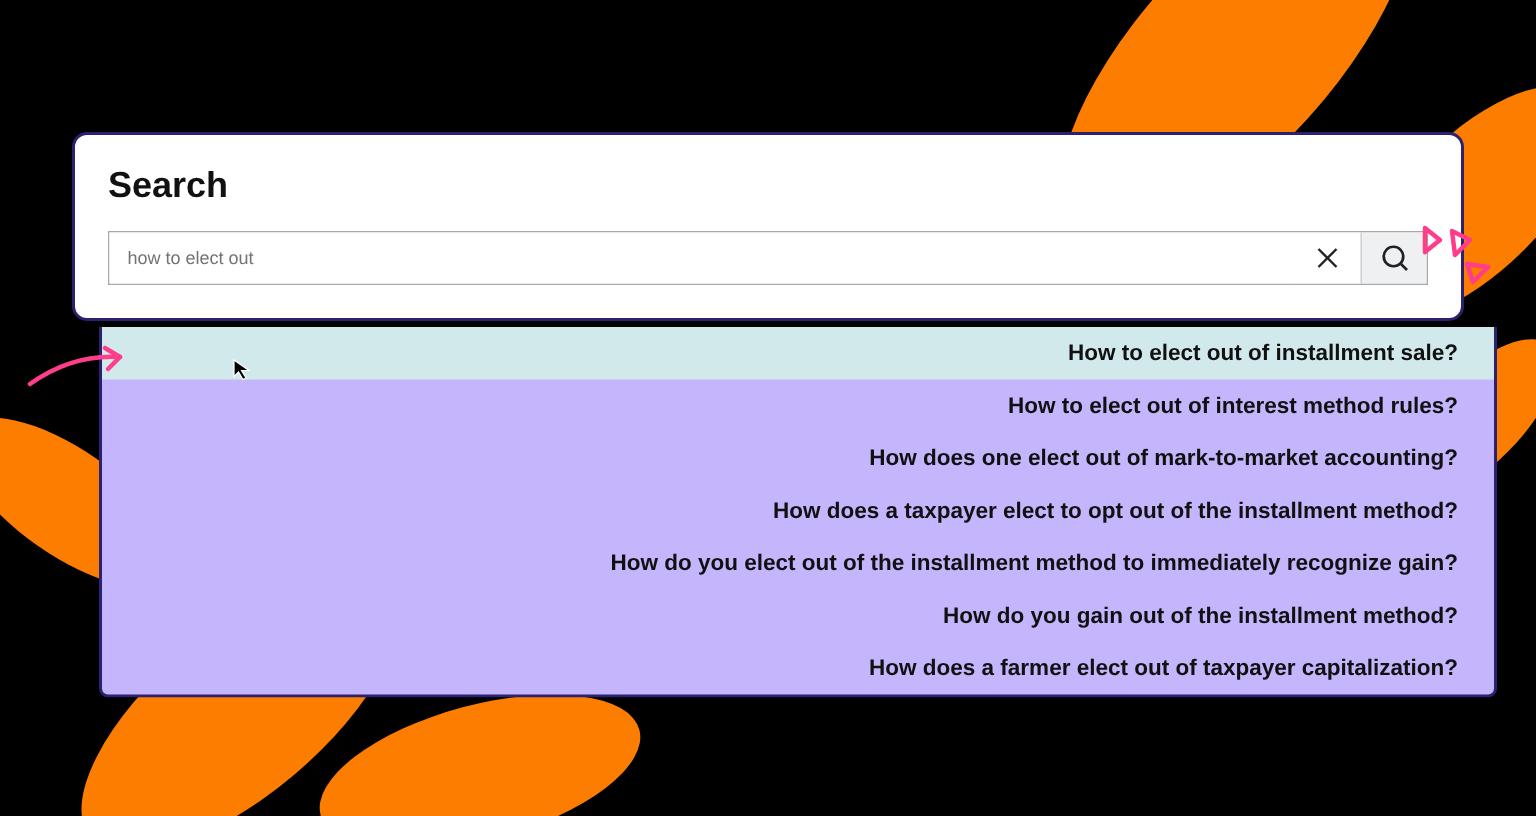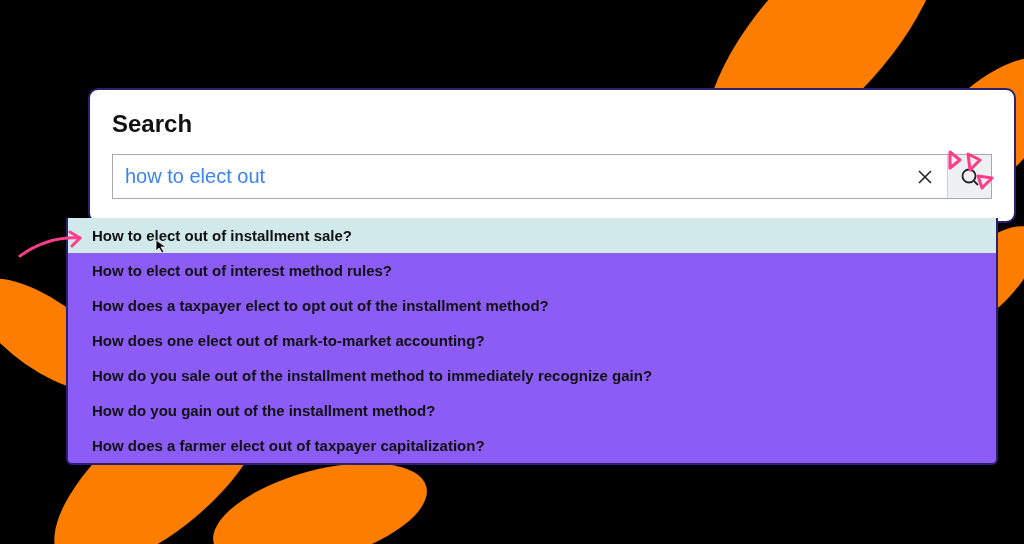--- a/index.html
+++ b/index.html
@@ -25,65 +25,65 @@
 
   .panel {
     position: absolute;
     top: 88px;
     left: 48px;
     width: 928px;
     background: #fff;
     border: 2px solid #2b2170;
     border-radius: 10px;
     padding: 20px 22px 22px 22px;
-    margin-left: 40px;
   }
   .panel-title {
     font-size: 24px;
     font-weight: 700;
     color: #111;
     margin-bottom: 16px;
   }
   .search-row {
     display: flex;
     width: 100%;
     border: 1px solid #a9a9a9;
   }
   .search-input {
     flex: 1;
     border: none;
     outline: none;
     padding: 10px 12px;
-    font-size: 20px;
-    color: #3b82f6;
+    font-size: 12px;
+    color: #737373;
     background: #fff;
   }
   .icon-btn {
     width: 44px;
     display: flex;
     align-items: center;
     justify-content: center;
     background: #fff;
     border: none;
     cursor: pointer;
   }
   .icon-btn.search { background: #eef0f1; border-left: 1px solid #d0d0d0; }
   .icon-btn svg { display: block; }
 
   .dropdown {
     position: absolute;
     top: 218px;
     left: 66px;
     width: 932px;
-    background: #8b5cf6;
+    background: #c4b5fd;
     border: 2px solid #2b2170;
     border-top: none;
     border-bottom-left-radius: 6px;
     border-bottom-right-radius: 6px;
     overflow: hidden;
+    text-align: right;
   }
   .suggestion {
     padding: 9px 24px;
     font-size: 15px;
     font-weight: 700;
     color: #111;
     cursor: pointer;
     white-space: nowrap;
   }
   .suggestion.highlight { background: #d2e9ec; }
@@ -136,23 +136,23 @@
           <line x1="14" y1="14" x2="18" y2="18" stroke="#222" stroke-width="1.8"></line>
         </svg>
       </span>
     </button>
   </div>
 </div>
 
 <div class="dropdown">
   <div class="suggestion highlight">How to elect out of installment sale?</div>
   <div class="suggestion">How to elect out of interest method rules?</div>
+  <div class="suggestion">How does one elect out of mark-to-market accounting?</div>
   <div class="suggestion">How does a taxpayer elect to opt out of the installment method?</div>
-  <div class="suggestion">How does one elect out of mark-to-market accounting?</div>
-  <div class="suggestion">How do you sale out of the installment method to immediately recognize gain?</div>
+  <div class="suggestion">How do you elect out of the installment method to immediately recognize gain?</div>
   <div class="suggestion">How do you gain out of the installment method?</div>
   <div class="suggestion">How does a farmer elect out of taxpayer capitalization?</div>
 </div>
 
 <div class="arrow-annotation">
   <svg width="80" height="30" viewBox="0 0 80 30">
     <path d="M2 28 Q 30 8 62 10" fill="none" stroke="#ff3d8a" stroke-width="3" stroke-linecap="round"></path>
     <path d="M62 10 L52 4 M62 10 L54 18" fill="none" stroke="#ff3d8a" stroke-width="3" stroke-linecap="round"></path>
   </svg>
 </div>

